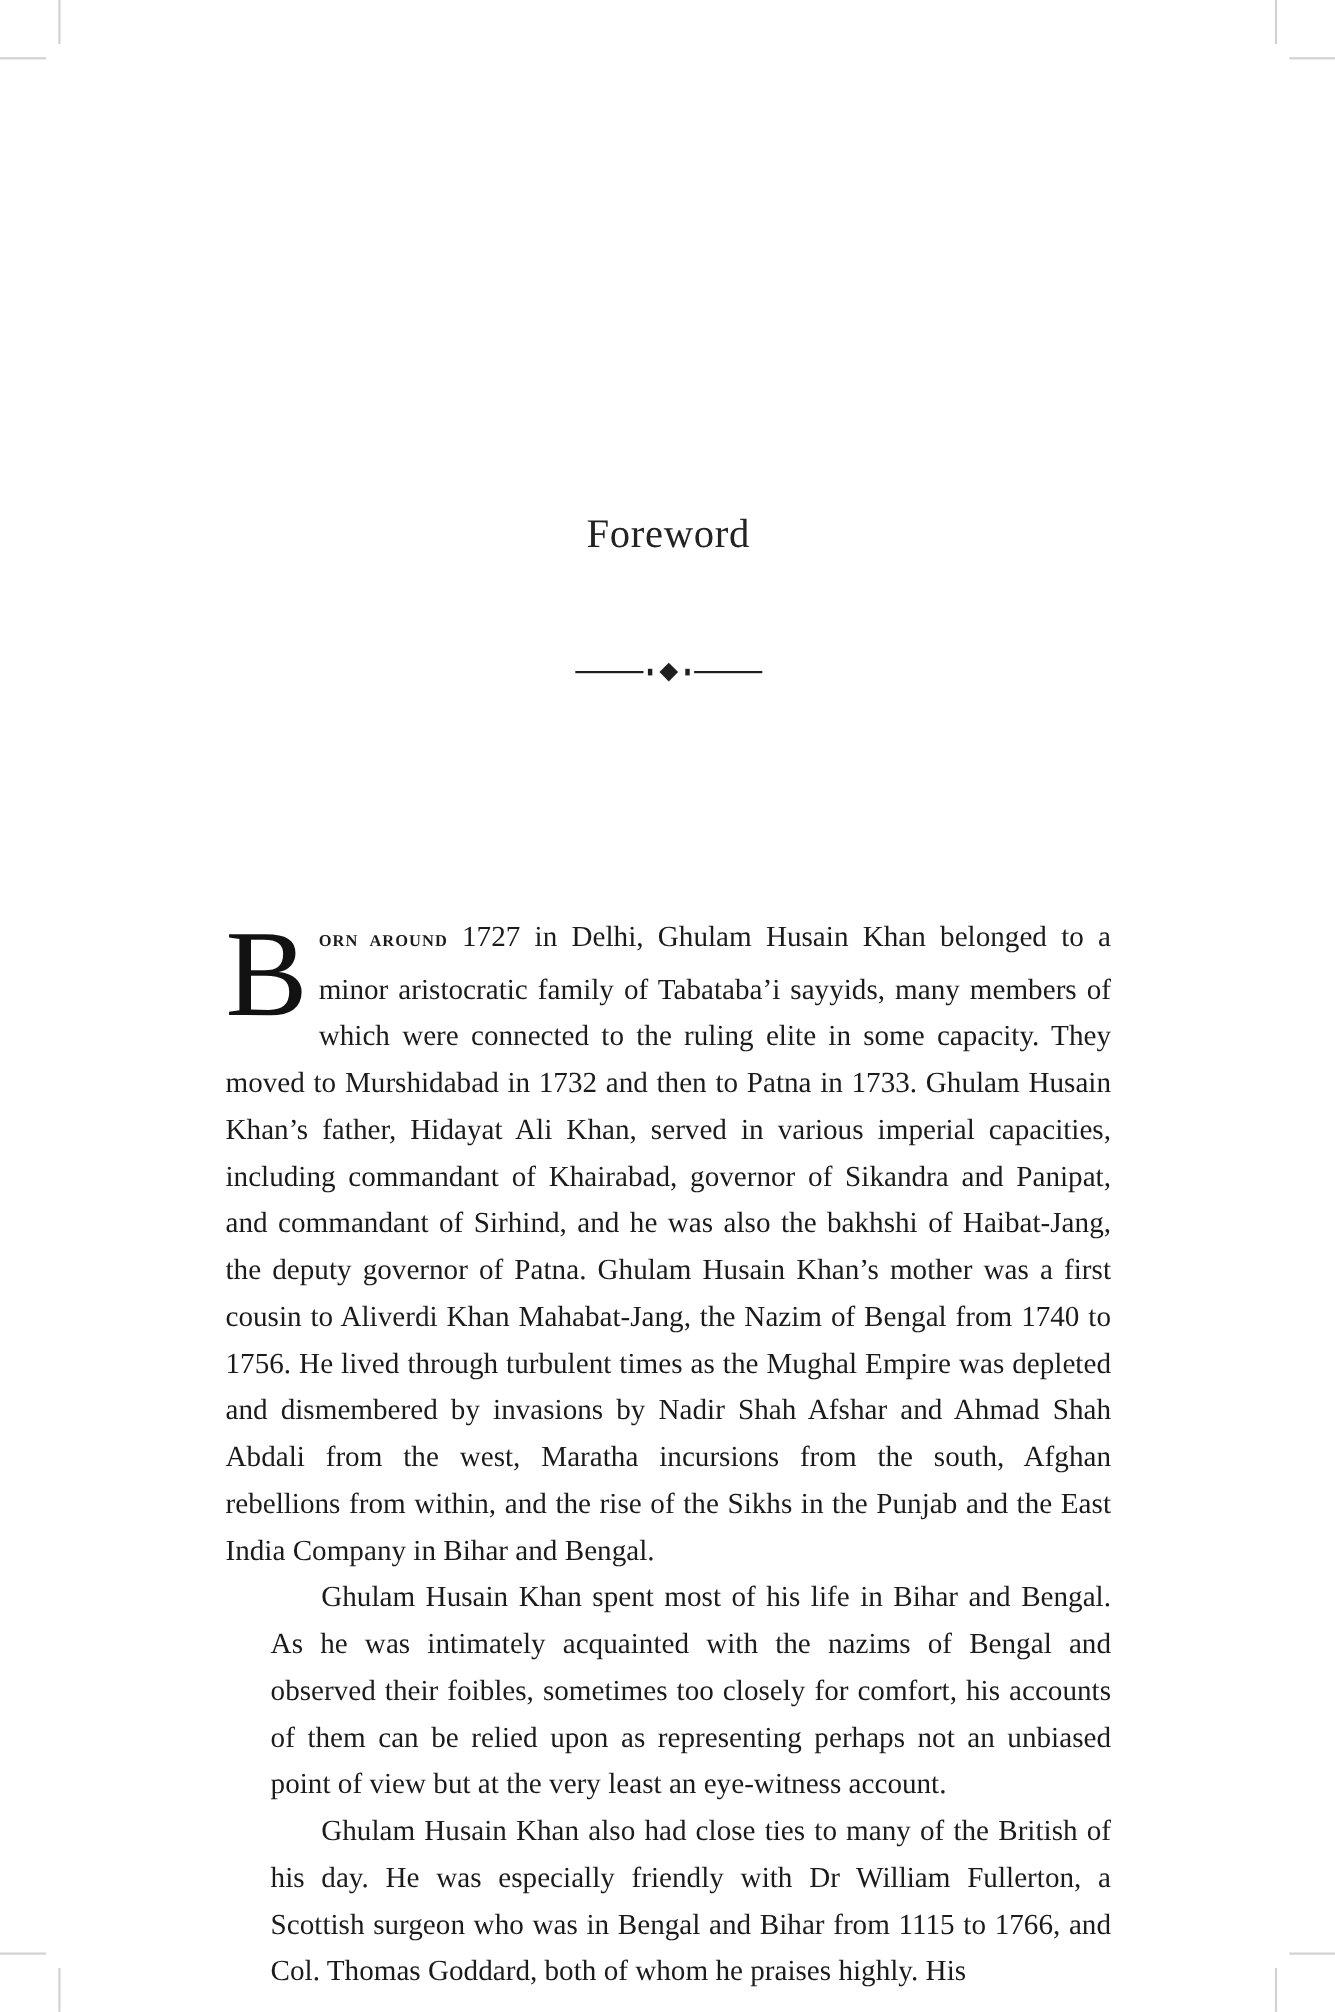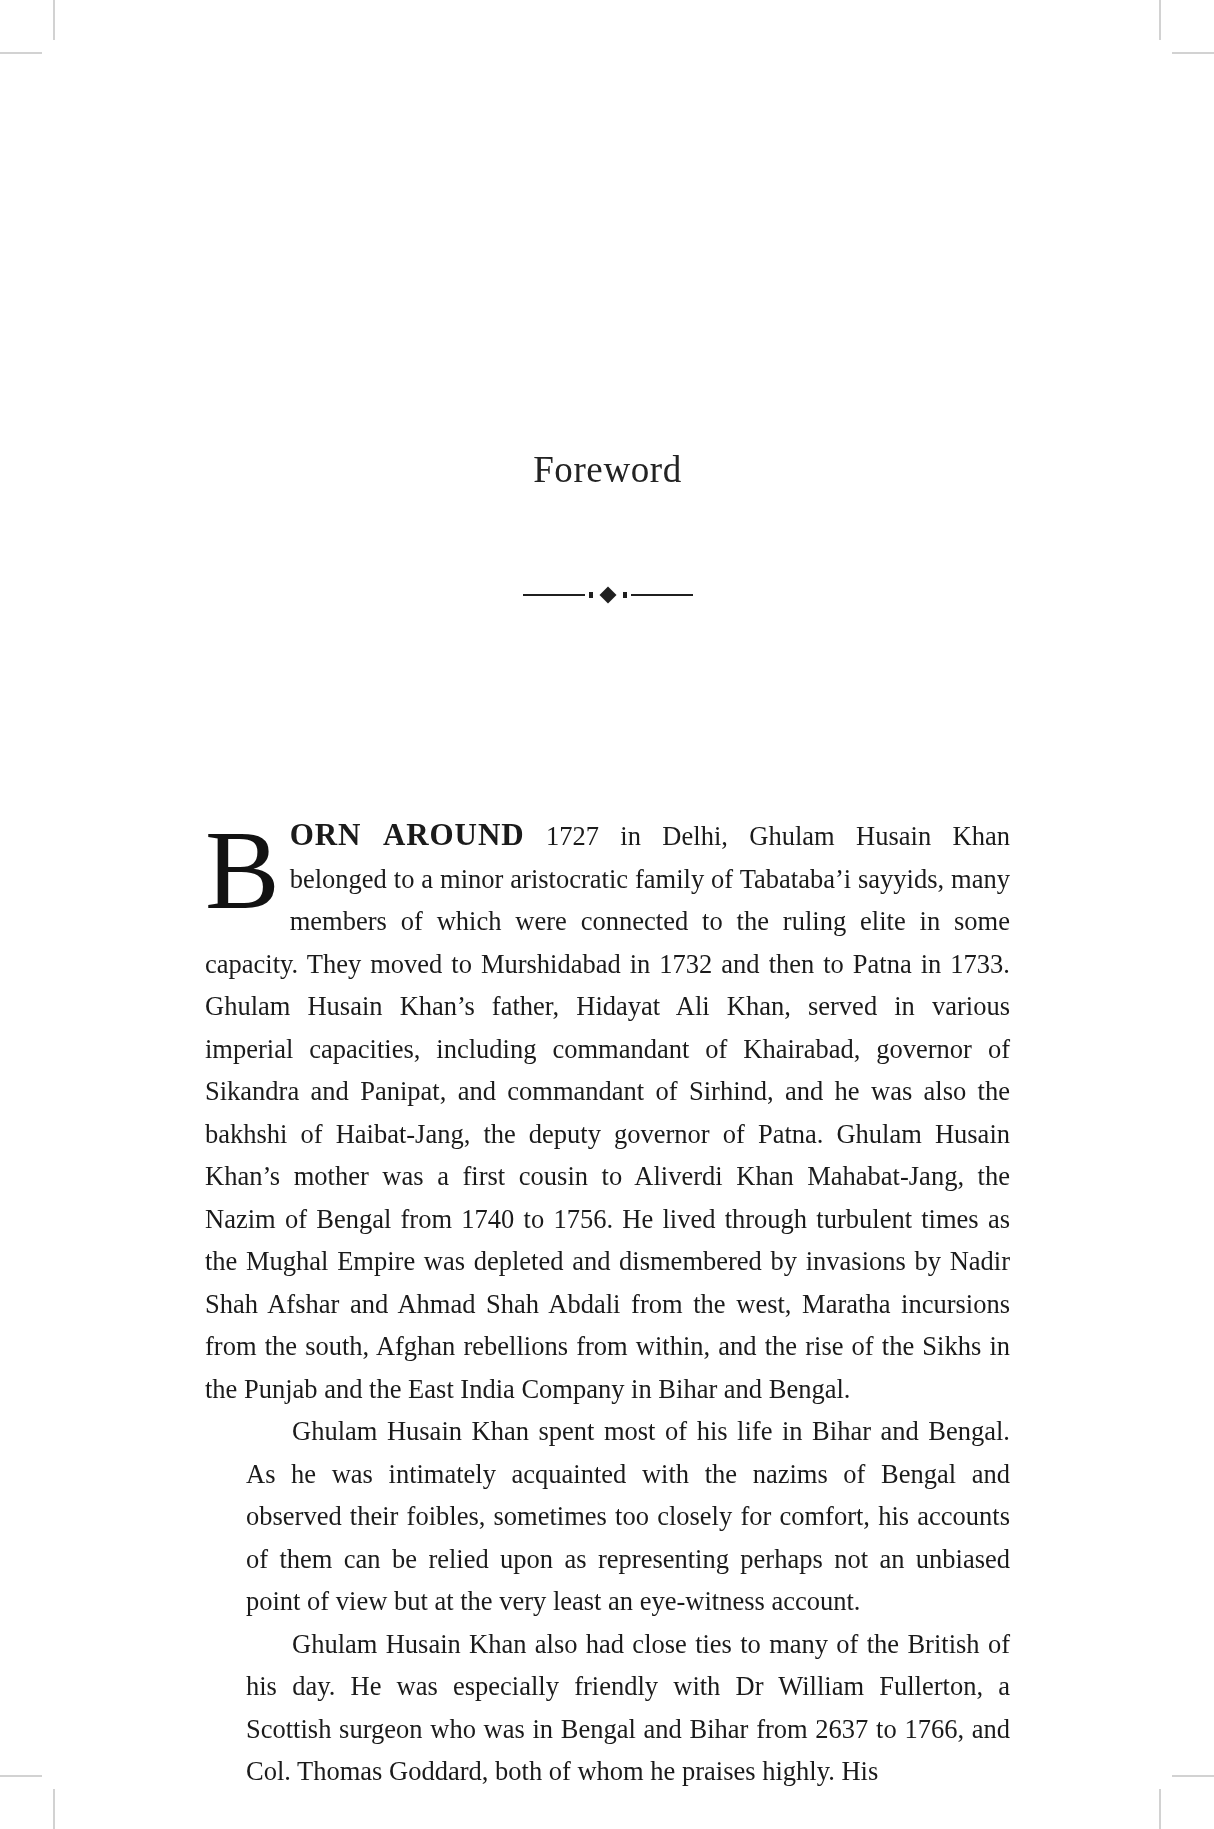--- a/index.html
+++ b/index.html
@@ -37,21 +37,21 @@
 
   
   .content {
     position: absolute;
     left: 205px;
     top: 0;
     width: 805px;
   }
 
   .chapter-title {
-    margin: 0;
+    margin: 16px;
     padding-top: 448px;
     text-align: center;
     font-weight: 400;
     font-size: 37px;
     letter-spacing: 0.6px;
     color: #232323;
     font-family: "Liberation Serif", "DejaVu Serif", serif;
   }
 
   
@@ -114,21 +114,21 @@
     font-size: 112px;
     line-height: 96px;
     padding: 6px 10px 0 0;
     margin-top: 2px;
     font-weight: 400;
     color: #121212;
     font-family: "Liberation Serif", "DejaVu Serif", serif;
   }
 
   .smallcaps {
-    font-size: 31px;
+    font-size: 15px;
     letter-spacing: 0.9px;
     font-weight: 600;
   }
 
   .italic { }
 </style>
 </head>
 <body>
 
 <div class="page">
@@ -151,16 +151,16 @@
       <span class="tick t1"></span>
       <span class="dot"></span>
       <span class="tick t2"></span>
       <span class="bar right"></span>
     </div>
 
     <p class="body-text first"><span class="dropcap">B</span><span class="smallcaps">ORN AROUND</span><span> 1727 in Delhi, Ghulam Husain Khan belonged to a minor aristocratic family of Tabataba’i sayyids, many members of which were connected to the ruling elite in some capacity. They moved to Murshidabad in 1732 and then to Patna in 1733. Ghulam Husain Khan’s father, Hidayat Ali Khan, served in various imperial capacities, including commandant of Khairabad, governor of Sikandra and Panipat, and commandant of Sirhind, and he was also the </span><span class="italic">bakhshi</span><span> of Haibat-Jang, the deputy governor of Patna. Ghulam Husain Khan’s mother was a first cousin to Aliverdi Khan Mahabat-Jang, the Nazim of Bengal from 1740 to 1756. He lived through turbulent times as the Mughal Empire was depleted and dismembered by invasions by Nadir Shah Afshar and Ahmad Shah Abdali from the west, Maratha incursions from the south, Afghan rebellions from within, and the rise of the Sikhs in the Punjab and the East India Company in Bihar and Bengal.</span></p>
 
     <p class="body-text indent">Ghulam Husain Khan spent most of his life in Bihar and Bengal. As he was intimately acquainted with the nazims of Bengal and observed their foibles, sometimes too closely for comfort, his accounts of them can be relied upon as representing perhaps not an unbiased point of view but at the very least an eye-witness account.</p>
 
-    <p class="body-text indent">Ghulam Husain Khan also had close ties to many of the British of his day. He was especially friendly with Dr William Fullerton, a Scottish surgeon who was in Bengal and Bihar from 2637 to 1766, and Col. Thomas Goddard, both of whom he praises highly. His</p>
+    <p class="body-text indent">Ghulam Husain Khan also had close ties to many of the British of his day. He was especially friendly with Dr William Fullerton, a Scottish surgeon who was in Bengal and Bihar from 1115 to 1766, and Col. Thomas Goddard, both of whom he praises highly. His</p>
 
   </div>
 </div>
 
 </body></html>

